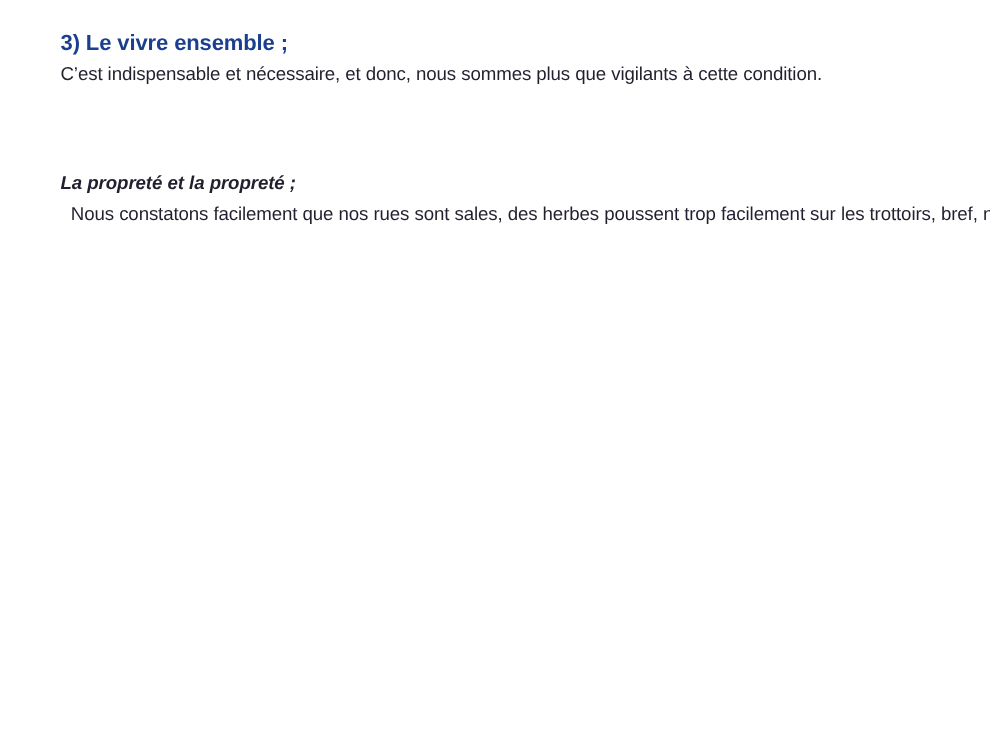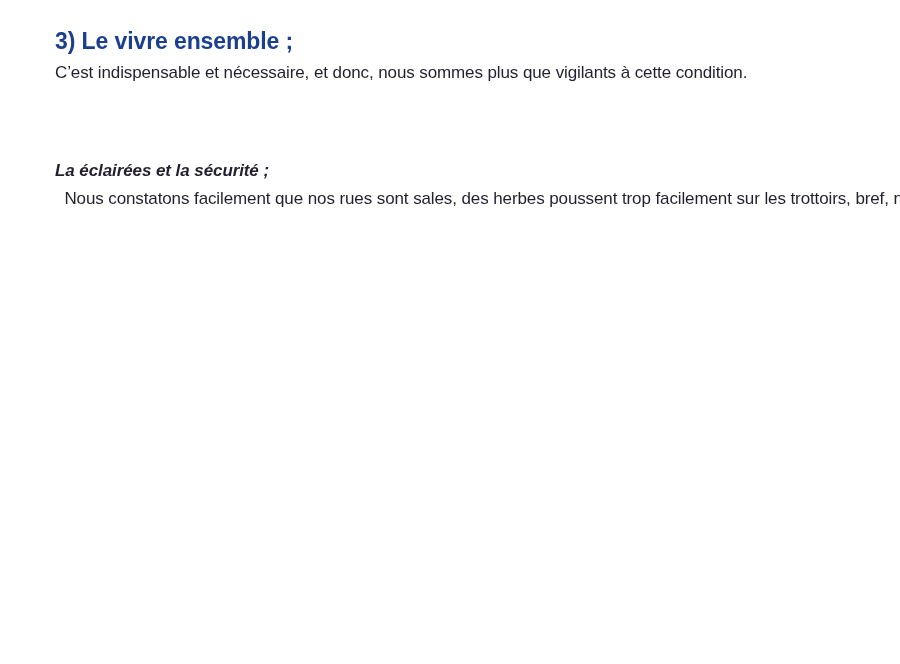--- a/index.html
+++ b/index.html
@@ -22,21 +22,21 @@
     padding: 24px 48px 0 55px;
     background: #ffffff;
   }
 
   .doc-body {
     width: 800px;
   }
 
   
   .section-heading {
-    font-size: 23px;
+    font-size: 20px;
     font-weight: bold;
     color: #1b3f8f;
     line-height: 1.52;
     margin: 0 0 0 0;
     letter-spacing: -0.1px;
   }
 
   
   .para {
     font-size: 17px;
@@ -81,21 +81,21 @@
 
     <h2 class="section-heading">3) Le vivre ensemble ;</h2>
 
     <p class="para">C’est indispensable et nécessaire, et donc, nous sommes plus que vigilants à cette condition.</p>
 
     <div class="block-gap"></div>
 
 
     <div class="block-gap"></div>
 
-    <p class="para"><span class="lead-in">La éclairées et la sécurité ;</span><span class="nowrap-sep">  Nous constatons facilement que nos rues sont sales, des herbes poussent trop facilement sur les trottoirs, bref, nous constatons une détérioration de nos rues et ce n’est pas acceptable.</span></p>
+    <p class="para"><span class="lead-in">La propreté et la propreté ;</span><span class="nowrap-sep">  Nous constatons facilement que nos rues sont sales, des herbes poussent trop facilement sur les trottoirs, bref, nous constatons une détérioration de nos rues et ce n’est pas acceptable.</span></p>
 
     <div class="block-gap"></div>
 
 
     <div class="block-gap"></div>
 
 
   </div>
 </div>
 

